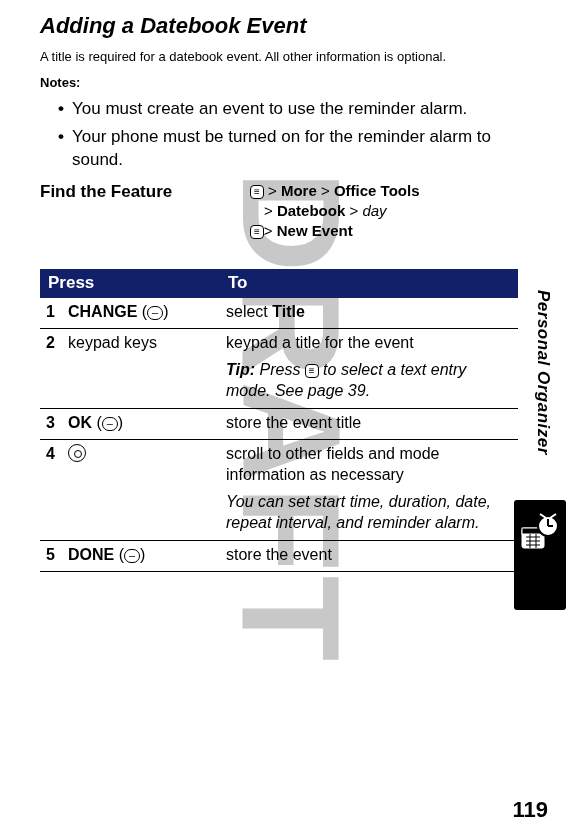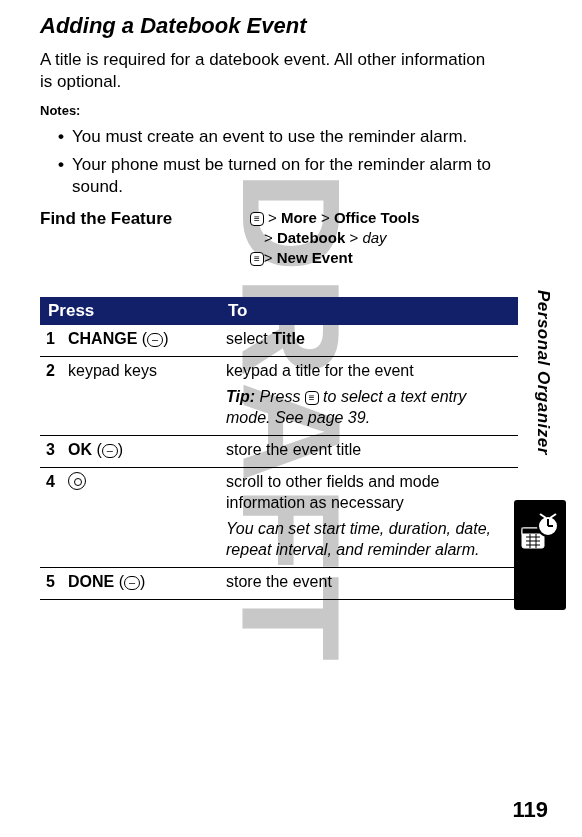--- a/index.html
+++ b/index.html
@@ -40,21 +40,21 @@
     height: 100%;
   }
   h1.section-title {
     font-family: Arial, Helvetica, sans-serif;
     font-style: italic;
     font-weight: bold;
     font-size: 22px;
     margin-bottom: 8px;
   }
   .intro {
-    font-size: 17px;
+    font-size: 13px;
     margin-bottom: 10px;
     max-width: 460px;
   }
   .notes-label {
     font-weight: bold;
     font-size: 13px;
     margin-bottom: 6px;
   }
   ul.notes {
     list-style: none;

